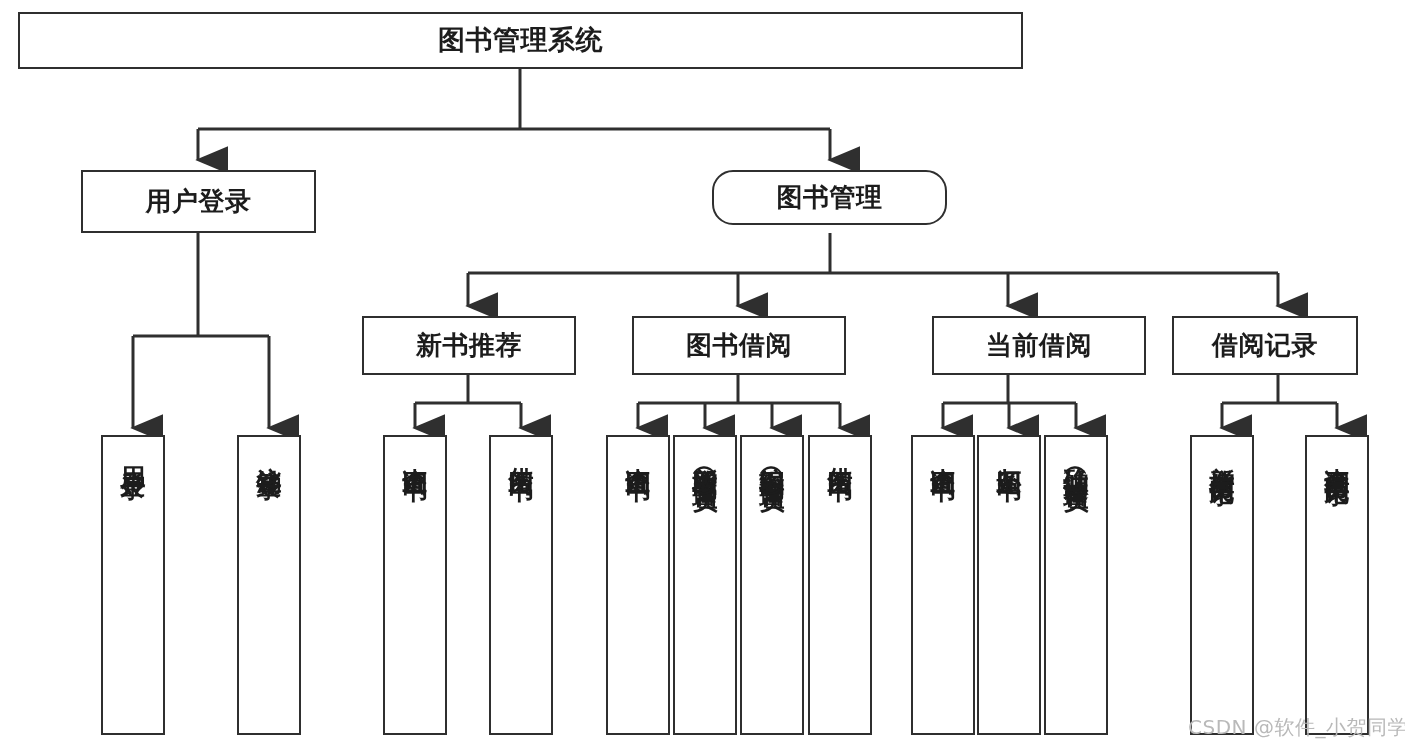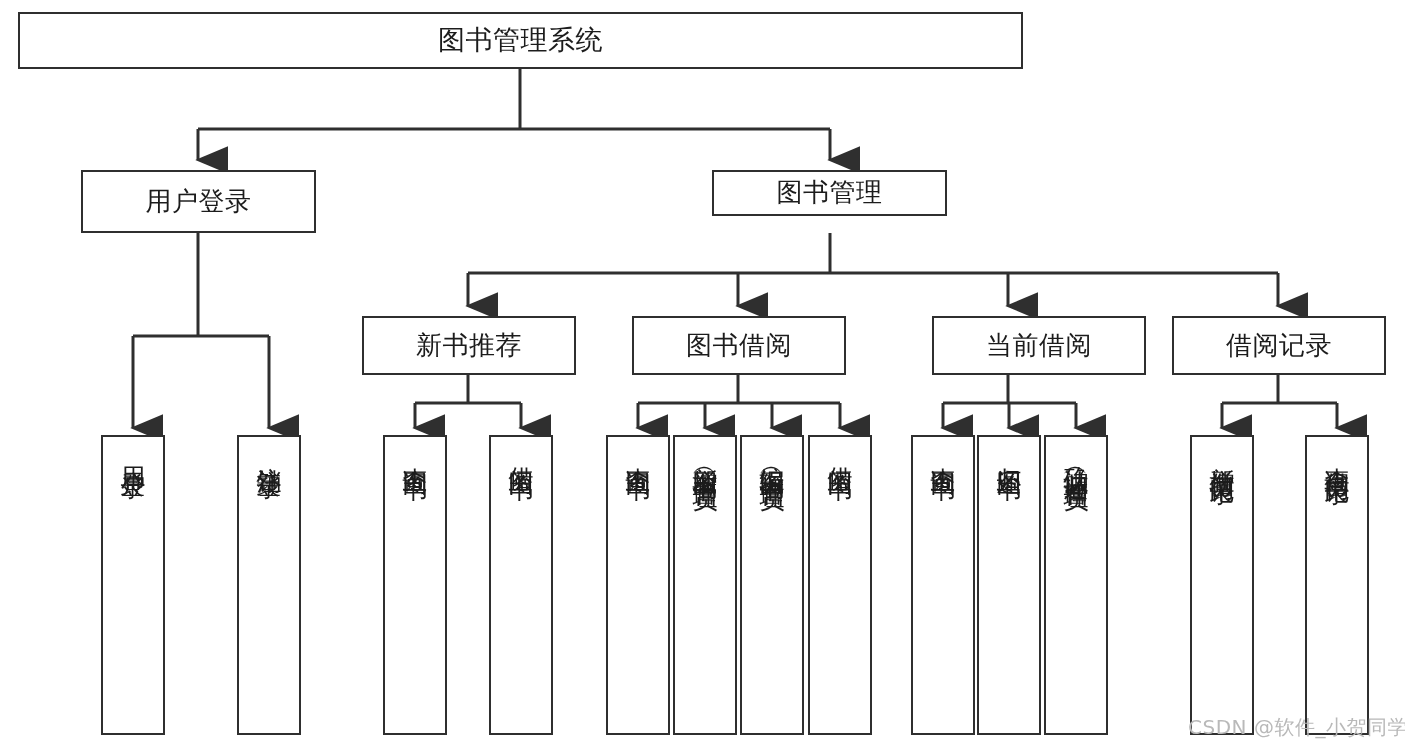--- a/index.html
+++ b/index.html
@@ -35,20 +35,21 @@
     display: flex;
     align-items: center;
     justify-content: center;
     color: #1c1c1c;
   }
   .node .label {
     display: block;
     text-align: center;
     line-height: 1.12;
     letter-spacing: 0.5px;
+    font-weight: bold;
   }
   .node.horiz .label {
     writing-mode: horizontal-tb;
     font-size: 26px;
   }
   .node.vert {
     align-items: flex-start;
     padding-top: 10px;
   }
   .node.vert .label {
@@ -125,34 +126,34 @@
     </g>
   </svg>
 
   <div class="node horiz root" style="left:18px; top:12px; width:1005px; height:57px;">
     <span class="label">图书管理系统</span>
   </div>
 
   <div class="node horiz" style="left:81px; top:170px; width:235px; height:63px;">
     <span class="label">用户登录</span>
   </div>
-  <div class="node horiz" style="left:712px; top:170px; width:235px; height:46px;">
+  <div class="node horiz" style="left:712px; top:170px; width:235px; height:55px;border-radius:21px;">
     <span class="label">图书管理</span>
   </div>
 
   <div class="node horiz" style="left:632px; top:316px; width:214px; height:59px;">
     <span class="label">图书借阅</span>
   </div>
   <div class="node horiz" style="left:362px; top:316px; width:214px; height:59px;">
     <span class="label">新书推荐</span>
   </div>
   <div class="node horiz" style="left:932px; top:316px; width:214px; height:59px;">
     <span class="label">当前借阅</span>
   </div>
-  <div class="node horiz" style="left:1172px; top:316px; width:214px; height:59px;">
+  <div class="node horiz" style="left:1172px; top:316px; width:186px; height:59px;">
     <span class="label">借阅记录</span>
   </div>
 
   <div class="node vert" style="left:101px; top:435px; width:64px; height:300px;">
     <span class="label">用户登录</span>
   </div>
   <div class="node vert" style="left:237px; top:435px; width:64px; height:300px;">
     <span class="label">注销登录</span>
   </div>
 

